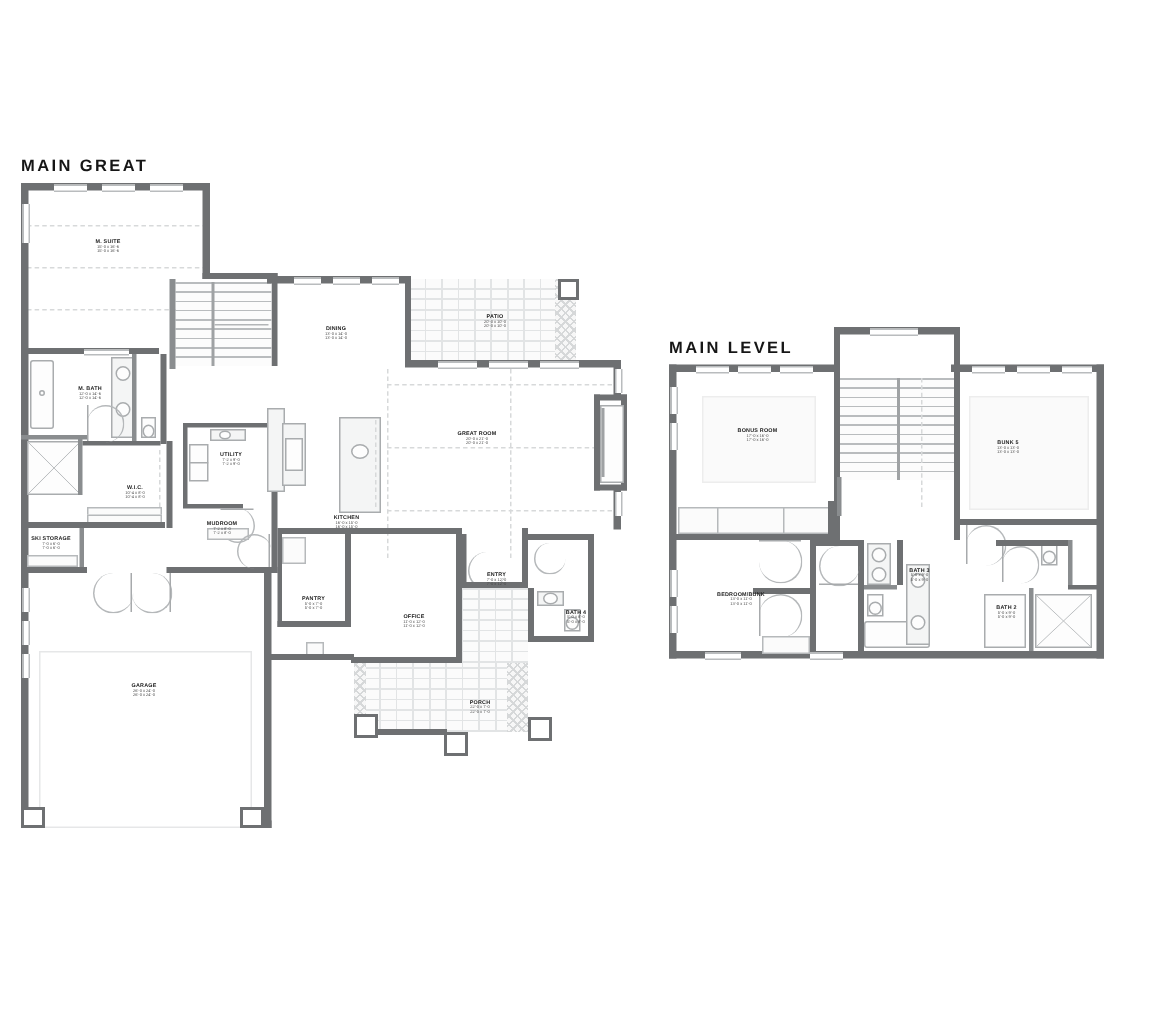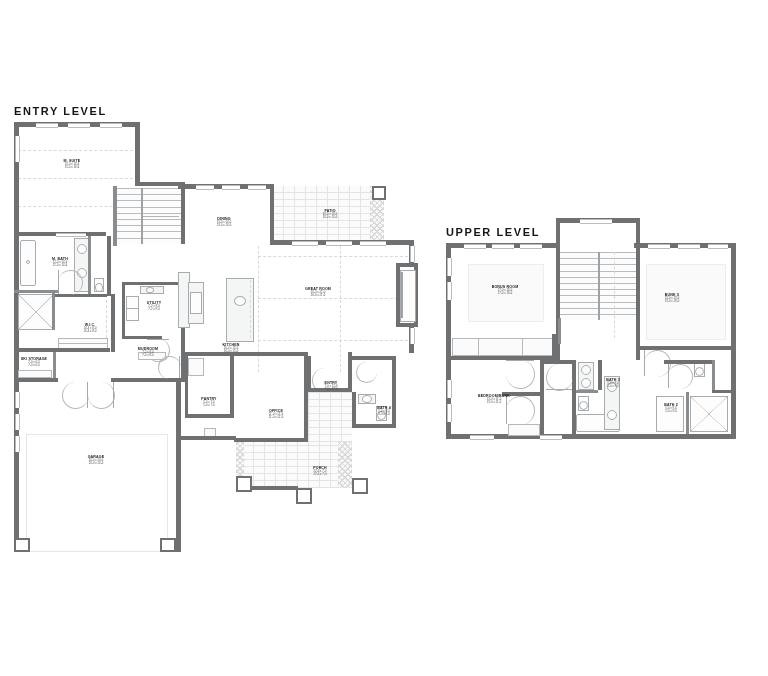--- a/index.html
+++ b/index.html
@@ -68,21 +68,21 @@
   .xbox:before,.xbox:after{content:"";position:absolute;left:0;top:0;width:100%;height:100%;
     background:linear-gradient(to top right,transparent calc(50% - .5px),#bdc0c2 50%,transparent calc(50% + .5px));}
   .xbox:after{background:linear-gradient(to bottom right,transparent calc(50% - .5px),#bdc0c2 50%,transparent calc(50% + .5px));}
   .tub{position:absolute;border:1px solid #a9acae;background:#fdfdfd;border-radius:2px;}
   .col{position:absolute;background:#6e7072;}
   .col > i{position:absolute;left:2px;top:2px;right:2px;bottom:2px;background:#ffffff;display:block;}
 </style>
 </head>
 <body>
 
-<div class="plan-title" style="left:14px;top:105px;">ENTRY LEVEL</div>
+<div class="plan-title" style="left:14px;top:105px;">MAIN GREAT</div>
 
 <div class="level" style="left:0;top:0;width:430px;height:560px;">
 
   <div class="room" style="left:14px;top:122px;width:166px;height:430px;"></div>
   <div class="room" style="left:178px;top:184px;width:232px;height:268px;"></div>
 
   <div class="dash" style="left:18px;top:150px;width:120px;"></div>
   <div class="dash" style="left:18px;top:178px;width:120px;"></div>
   <div class="dash" style="left:18px;top:206px;width:120px;"></div>
   <div class="dash" style="left:18px;top:232px;width:86px;"></div>
@@ -329,21 +329,21 @@
     <span class="d1">5'-0 x 8'-0</span>
     <span class="d2">5'-0 x 8'-0</span>
   </div>
   <div class="lbl" style="left:320px;top:467px;">
     <span class="nm">PORCH</span>
     <span class="d1">22'-0 x 7'-0</span>
     <span class="d2">22'-0 x 7'-0</span>
   </div>
 </div>
 
-<div class="plan-title" style="left:446px;top:226px;">UPPER LEVEL</div>
+<div class="plan-title" style="left:446px;top:226px;">MAIN LEVEL</div>
 
 <div class="level" style="left:0;top:0;width:768px;height:460px;">
 
   <div class="room" style="left:446px;top:243px;width:290px;height:196px;"></div>
 
   <div class="wall" style="left:446px;top:243px;width:112px;height:5px;"></div>
   <div class="win" style="left:464px;top:244px;width:22px;height:3px;"></div>
   <div class="win" style="left:492px;top:244px;width:22px;height:3px;"></div>
   <div class="win" style="left:520px;top:244px;width:22px;height:3px;"></div>
 

